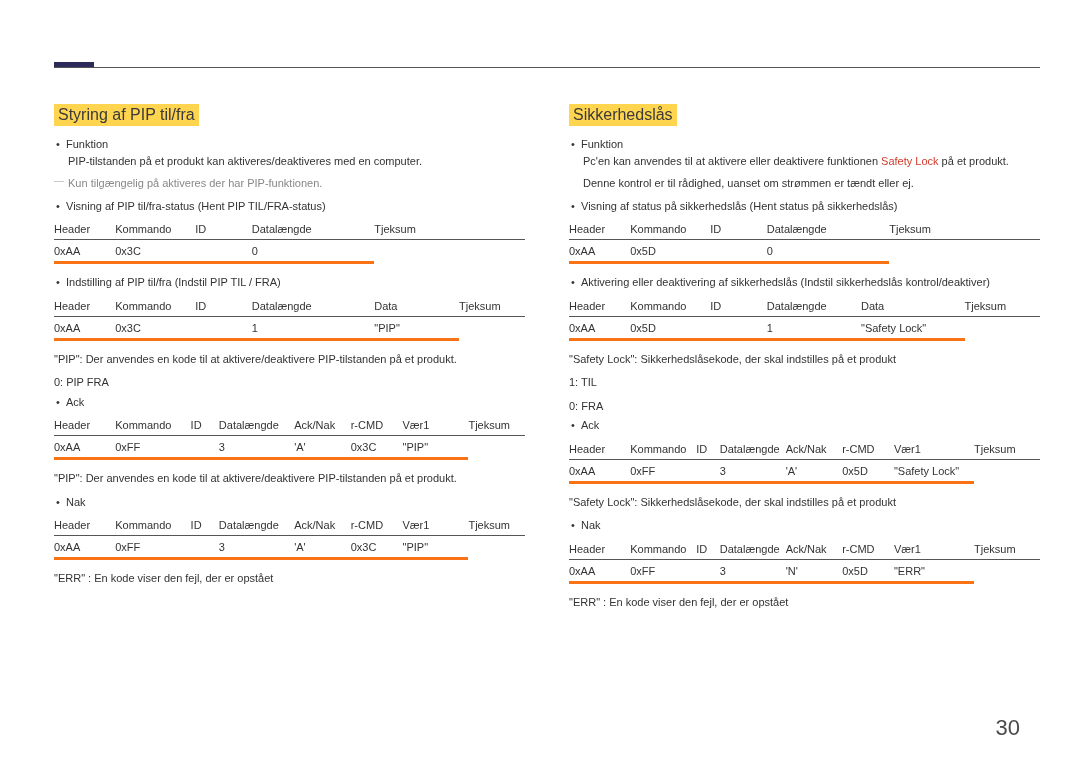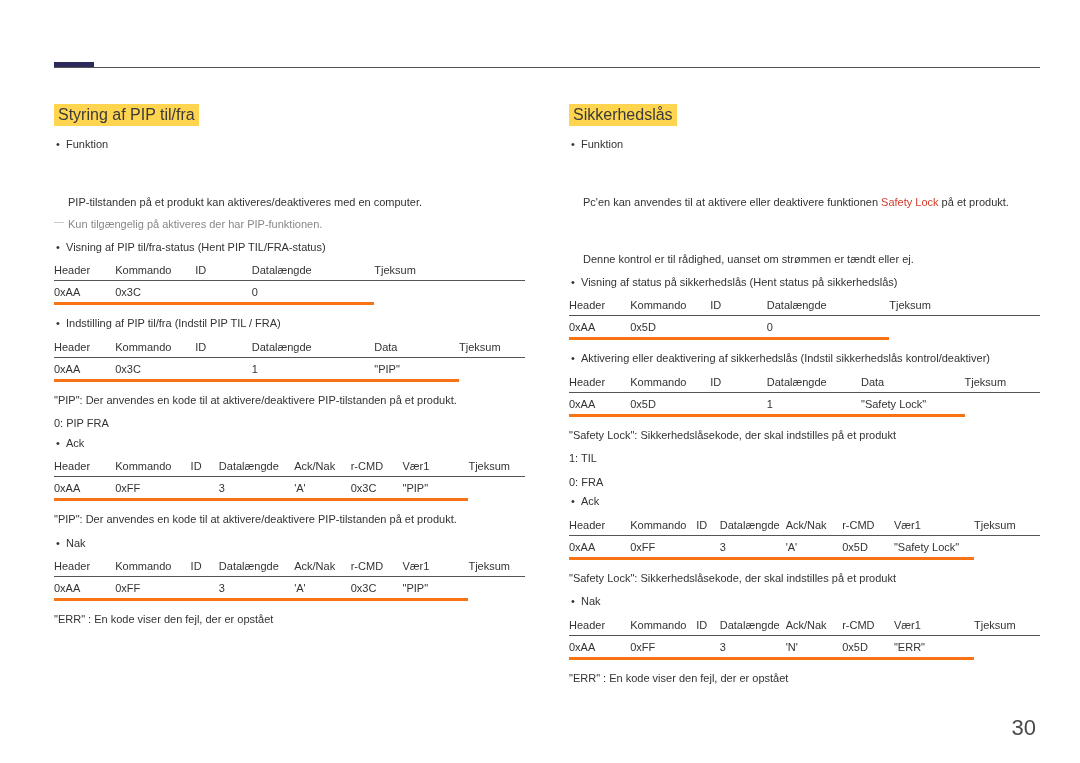--- a/index.html
+++ b/index.html
@@ -61,21 +61,20 @@
   .bullet-list > li::before {
     content: "•";
     position: absolute;
     left: -10px;
     top: 0;
   }
   .sub-desc {
     padding-left: 2px;
     line-height: 1.5;
     margin-bottom: 6px;
-    margin-top: 41px;
   }
   .dash-note {
     position: relative;
     padding-left: 12px;
     margin-left: 2px;
     margin-bottom: 3px;
     line-height: 1.5;
     color: #888888;
   }
   .dash-note::before {
@@ -108,21 +107,21 @@
   }
   td.no-border { border-bottom: none; }
   .plain-line {
     margin-top: 2px;
     margin-bottom: 6px;
     line-height: 1.6;
   }
   .page-number {
     position: absolute;
     bottom: 22px;
-    right: 44px;
+    right: 60px;
     font-size: 22px;
     color: #4a4a4a;
     font-weight: 300;
   }
 </style>
 </head>
 <body>
 
 <div class="top-accent"></div>
 <div class="top-rule"></div>

